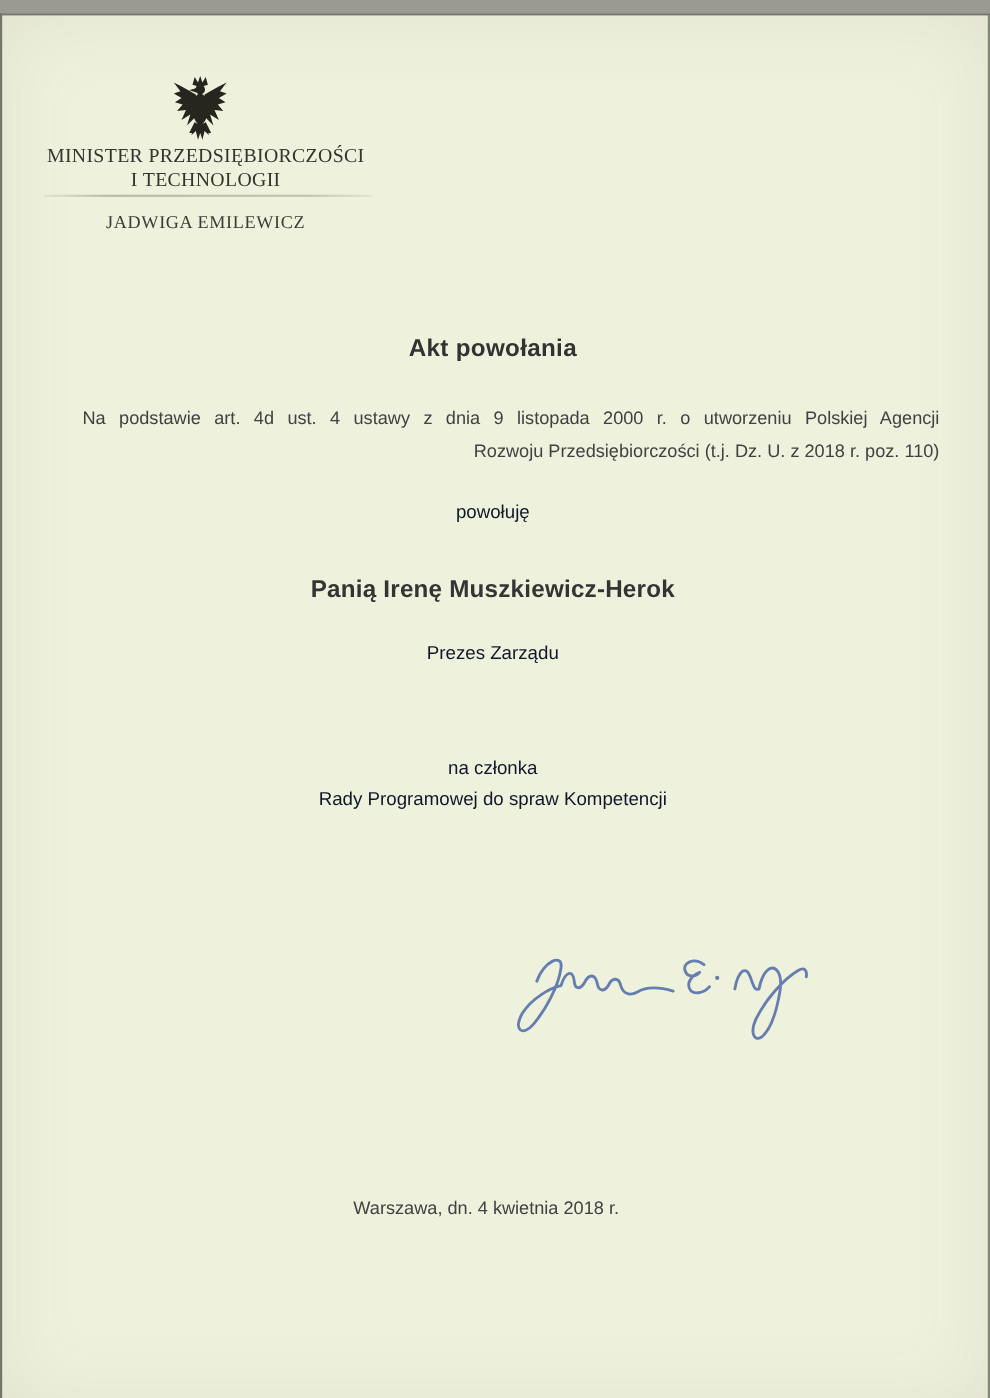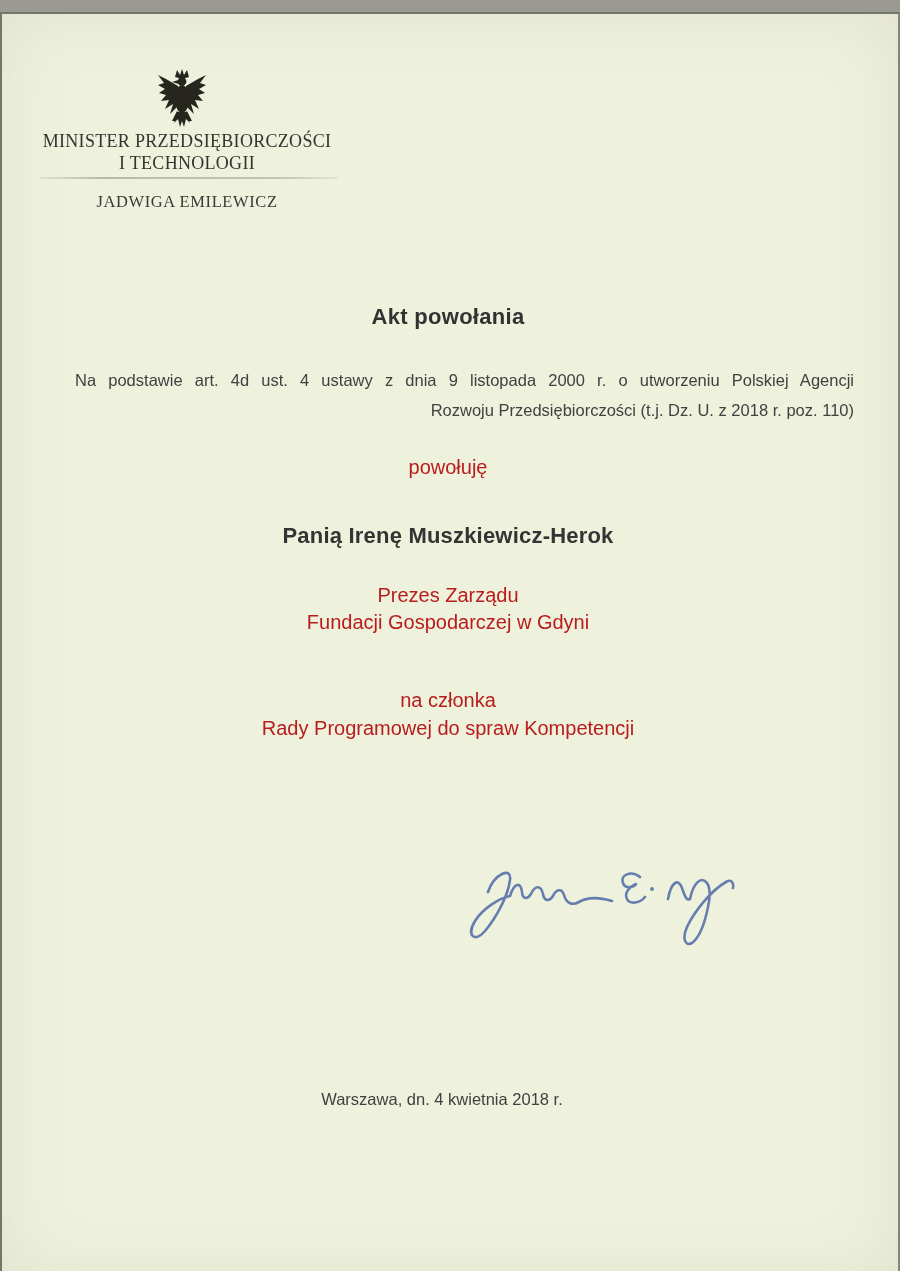--- a/index.html
+++ b/index.html
@@ -85,22 +85,22 @@
     line-height: 30px;
     color: #414142;
   }
   .legal-line1 { text-align: justify; text-align-last: justify; }
   .legal-line2 { text-align: right; }
 
   .center-line {
     left: 0;
     width: 892px;
     text-align: center;
-    font-size: 20px;
-    color: #b91c1c;
+    font-size: 17px;
+    color: #0f172a;
   }
   .performative   { top: 442px; }
   .appointee-name { top: 509px; font-size: 22px; font-weight: bold; color: #343435; letter-spacing: 0.2px; }
   .role-line1     { top: 570px; }
   .role-line2     { top: 597px; }
   .appoint-line1  { top: 675px; }
   .appoint-line2  { top: 703px; }
 
   
   .signature {
@@ -157,21 +157,20 @@
   <div class="abs doc-title">Akt powołania</div>
 
   <div class="abs legal-basis">
     <div class="legal-line1">Na podstawie art. 4d ust. 4 ustawy z dnia 9 listopada 2000 r. o utworzeniu Polskiej Agencji</div>
     <div class="legal-line2">Rozwoju Przedsiębiorczości (t.j. Dz. U. z 2018 r. poz. 110)</div>
   </div>
 
   <div class="abs center-line performative">powołuję</div>
   <div class="abs center-line appointee-name">Panią Irenę Muszkiewicz-Herok</div>
   <div class="abs center-line role-line1">Prezes Zarządu</div>
-  <div class="abs center-line role-line2">Fundacji Gospodarczej w Gdyni</div>
   <div class="abs center-line appoint-line2">Rady Programowej do spraw Kompetencji</div>
   <div class="abs center-line appoint-line1">na członka</div>
 
   <div class="abs signature">
     <svg viewBox="0 0 320 108" xmlns="http://www.w3.org/2000/svg" fill="none" stroke="#5b74ad" stroke-width="2.6" stroke-linecap="round" stroke-linejoin="round" opacity="0.92">
 
       <path d="M 24,40
                C 30,22 48,14 46,28
                C 44,44 32,66 21,79
                C 11,91 2,84 11,69

